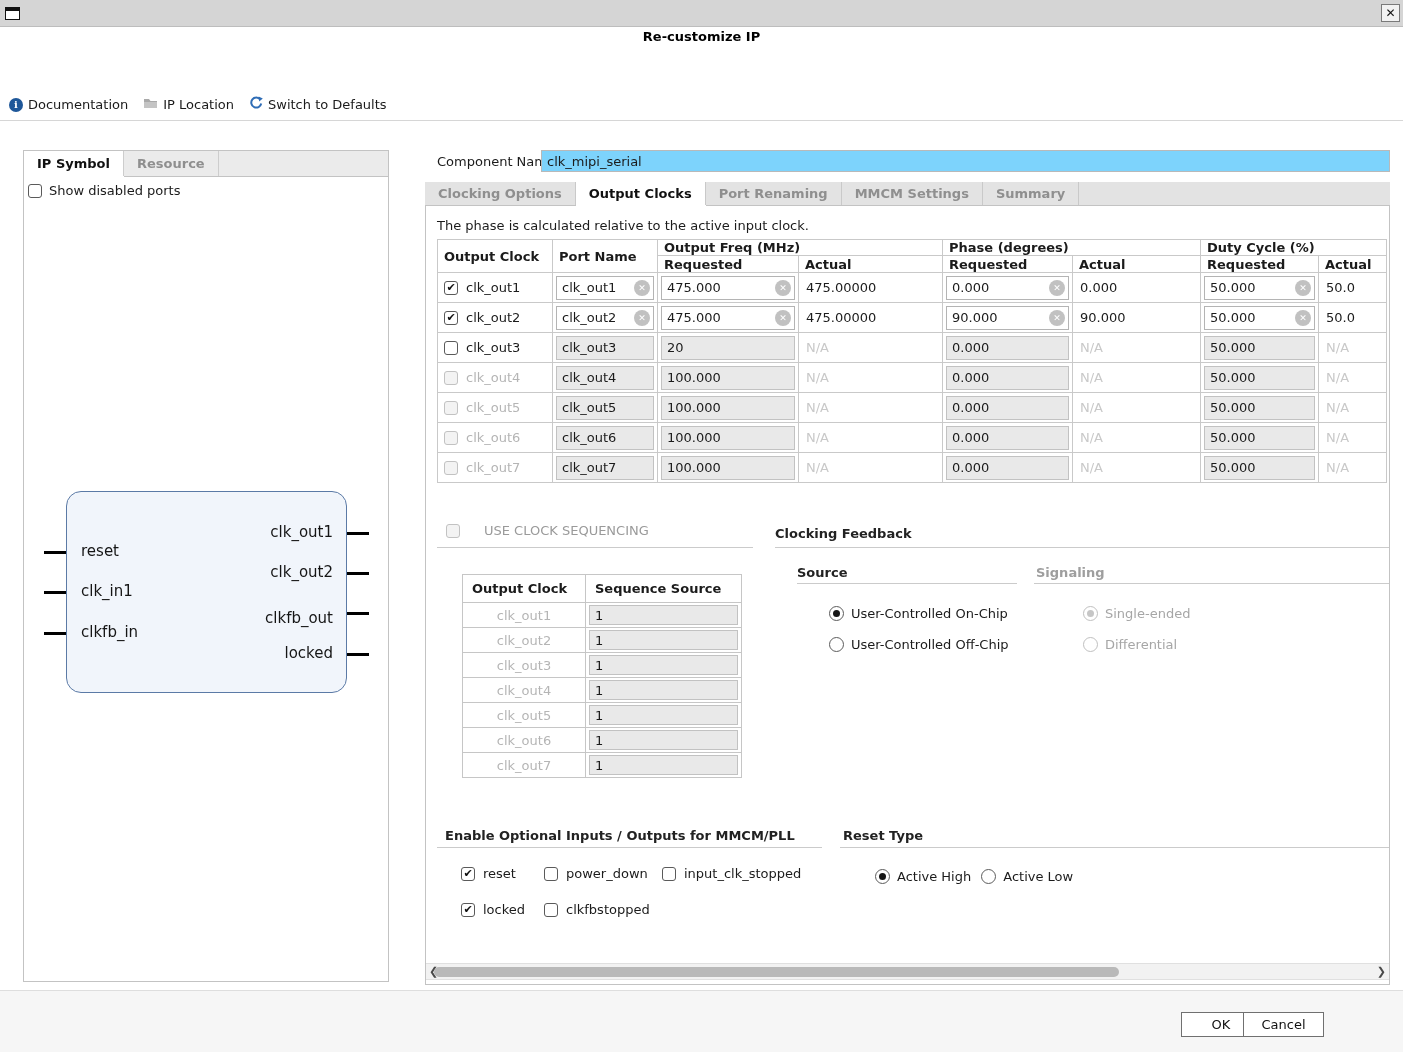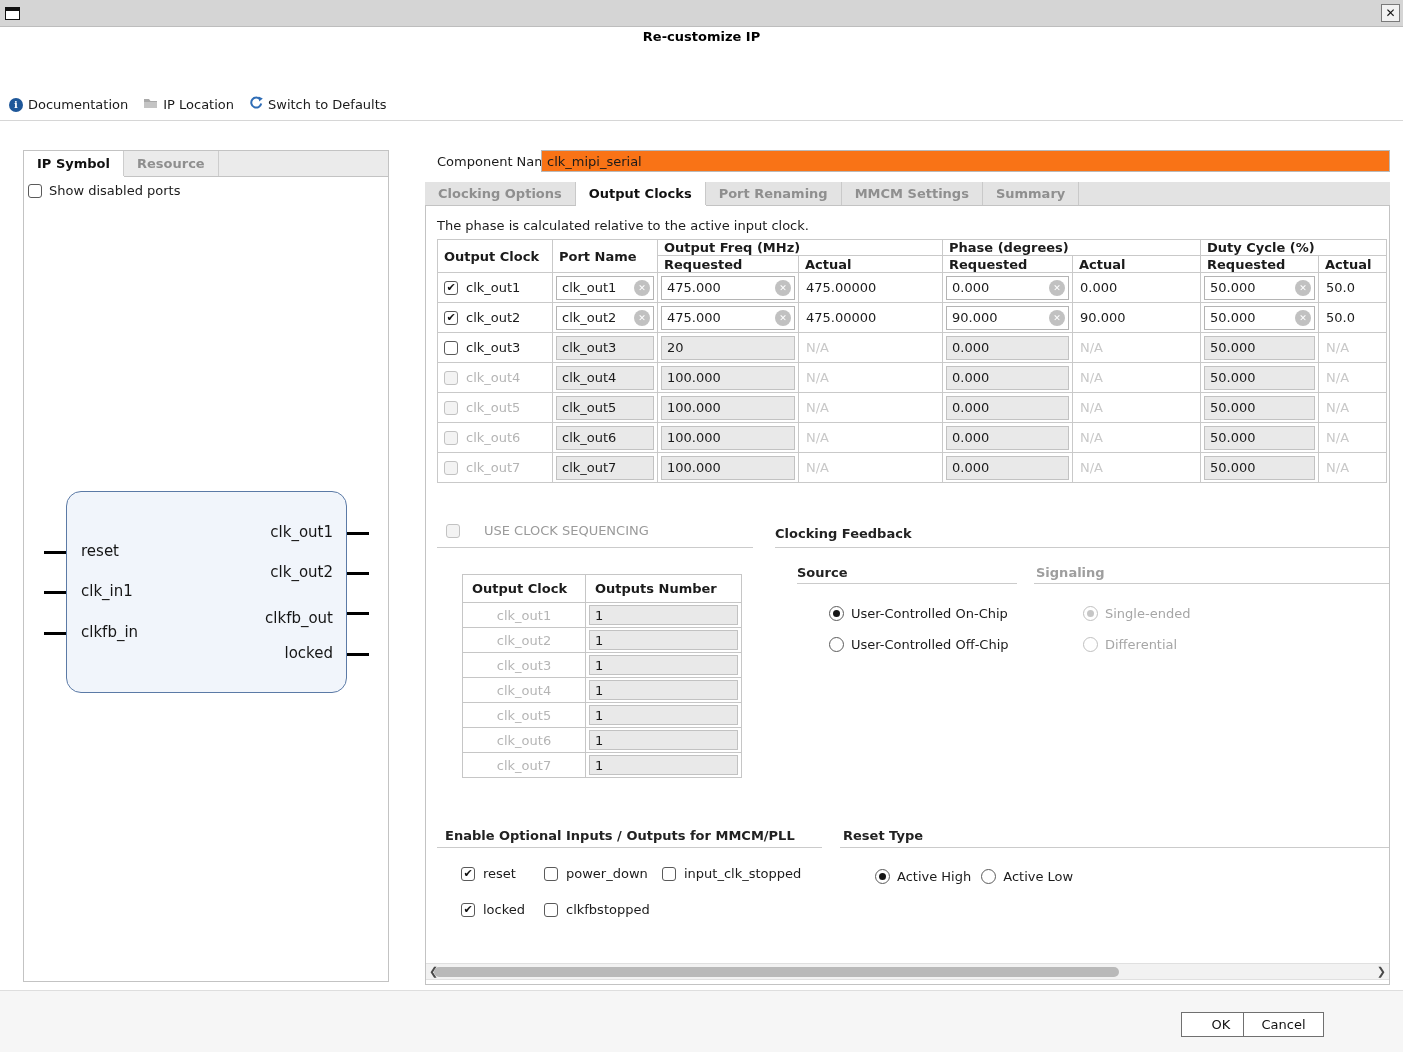--- a/index.html
+++ b/index.html
@@ -36,21 +36,21 @@
 
   .ipblock { position:absolute; left:42px; top:340px; width:281px; height:202px; background:#f1f5fb; border:1px solid #5b7aa6; border-radius:15px; }
   .stub { position:absolute; width:22px; height:3px; background:#000; }
   .stub-l { left:-23px; } .stub-r { right:-23px; }
   .plabel { position:absolute; font-size:15px; color:#151515; white-space:nowrap; }
   .pl-l { left:14px; } .pl-r { right:13px; }
 
   
   .rightpanel { position:absolute; left:425px; top:150px; width:965px; height:835px; }
   .comp-label { position:absolute; left:12px; top:4px; font-size:13px; color:#1b1b1b; }
-  .comp-field { position:absolute; left:116px; top:0; width:849px; height:22px; border:1px solid #b9b9b9; background:#f97316; display:flex; align-items:center; padding-left:5px; font-size:13px; }
+  .comp-field { position:absolute; left:116px; top:0; width:849px; height:22px; border:1px solid #b9b9b9; background:#7dd3fc; display:flex; align-items:center; padding-left:5px; font-size:13px; }
   .mtabs { position:absolute; left:0; top:32px; right:0; height:24px; background:#e3e3e3; border-bottom:1px solid #c3c3c3; display:flex; }
   .mtab { padding:0 13px; display:flex; align-items:center; font-weight:bold; font-size:13px; color:#8f8f8f; border-right:1px solid #c9c9c9; }
   .mtab.active { background:#fff; color:#111; box-shadow:0 1px 0 0 #fff; }
 
   .contentbox { position:absolute; left:0; top:56px; width:965px; height:779px; border:1px solid #c3c3c3; border-top:none; background:#fff; }
   .note { position:absolute; left:11px; top:12px; font-size:13px; }
 
   
   .clk-table { position:absolute; left:11px; top:33px; width:949px; border-collapse:collapse; table-layout:fixed; font-size:13px; border:1px solid #9f9f9f; }
   .clk-table th, .clk-table td { border:1px solid #c9c9c9; padding:0; vertical-align:middle; }
@@ -461,21 +461,21 @@
       <div class="hr hr-seq"></div>
 
       <table class="seq-table">
           <colgroup>
             <col style="width: 123px;">
             <col style="width: 156px;">
           </colgroup>
           <thead>
             <tr>
               <th>Output Clock</th>
-              <th>Outputs Number</th>
+              <th>Sequence Source</th>
             </tr>
           </thead>
           <tbody>
             <tr>
               <td>
                 <span class="seqlabel">clk_out1</span>
               </td>
               <td class="fcell">
                 <div class="field dis" style="height: 20px;">
                   <span class="fval">1</span>

